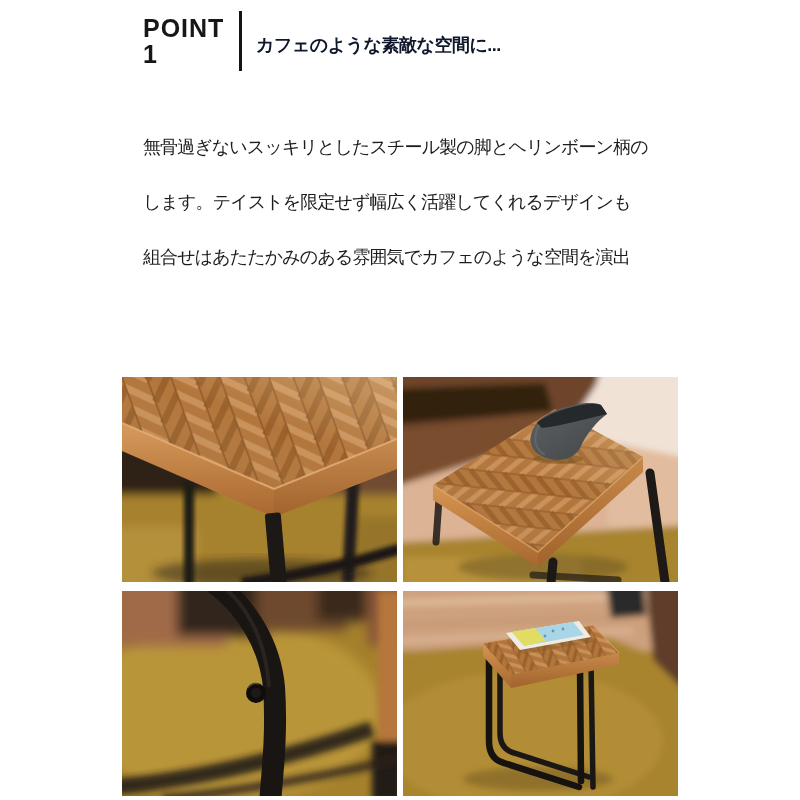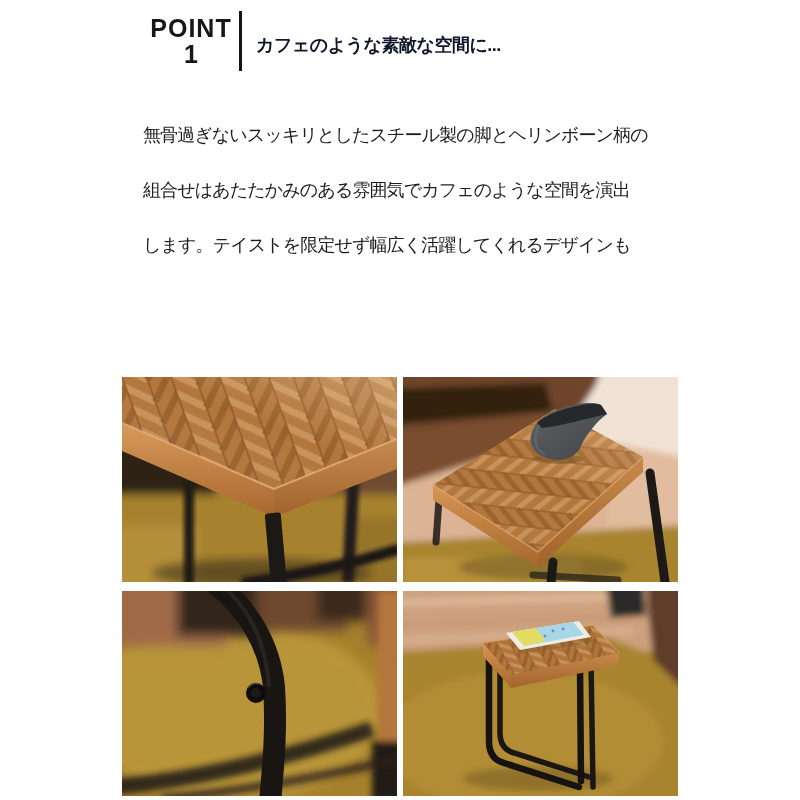--- a/index.html
+++ b/index.html
@@ -4,30 +4,30 @@
 <style>
   html,body{margin:0;padding:0;background:#ffffff;}
   .page{
     position:relative;width:800px;height:800px;background:#ffffff;
     font-family:"Liberation Sans",sans-serif;color:#1c1c1c;overflow:hidden;
   }
   
   .point-header{
     position:absolute;left:143px;top:8px;display:flex;align-items:center;height:66px;
   }
-  .point-block{width:96px;text-align:center;line-height:1.05;}
+  .point-block{width:96px;line-height:1.05;}
   .point-word{font-size:25px;font-weight:700;letter-spacing:1px;color:#171717;}
   .point-num{font-size:25px;font-weight:700;color:#171717;}
   .header-divider{width:3px;height:60px;background:#141414;margin:0 0 0 0;}
   .headline{
     margin:0 0 0 14px;font-size:18px;font-weight:700;letter-spacing:-0.5px;
     color:#0f172a;transform:translateY(4px);white-space:nowrap;
   }
   
-  .description{position:absolute;left:143px;top:108px;width:540px;}
+  .description{position:absolute;left:143px;top:120px;width:540px;}
   .description p{
     margin:0;font-size:18px;line-height:55px;letter-spacing:-0.9px;
     white-space:nowrap;color:#1c1c1c;font-weight:400;
   }
   
   .gallery{
     position:absolute;left:122px;top:377px;width:556px;
     display:grid;grid-template-columns:275px 275px;grid-auto-rows:205px;
     column-gap:6px;row-gap:9px;
   }
@@ -43,22 +43,22 @@
     <div class="point-block">
       <div class="point-word">POINT</div>
       <div class="point-num">1</div>
     </div>
     <div class="header-divider"></div>
     <h1 class="headline">カフェのような素敵な空間に...</h1>
   </header>
 
   <section class="description">
     <p>無骨過ぎないスッキリとしたスチール製の脚とヘリンボーン柄の</p>
+    <p>します。テイストを限定せず幅広く活躍してくれるデザインも</p>
     <p>組合せはあたたかみのある雰囲気でカフェのような空間を演出</p>
-    <p>します。テイストを限定せず幅広く活躍してくれるデザインも</p>
   </section>
 
   <section class="gallery">
 
     <figure class="photo">
       <svg viewBox="0 0 275 205" preserveAspectRatio="none">
         <defs>
           <pattern id="p1hb" width="40" height="40" patternUnits="userSpaceOnUse" patternTransform="rotate(-20) scale(1.15)">
             <rect width="40" height="40" fill="#b2763c"></rect>
             <g stroke="#c9915a" stroke-width="6" fill="none">

